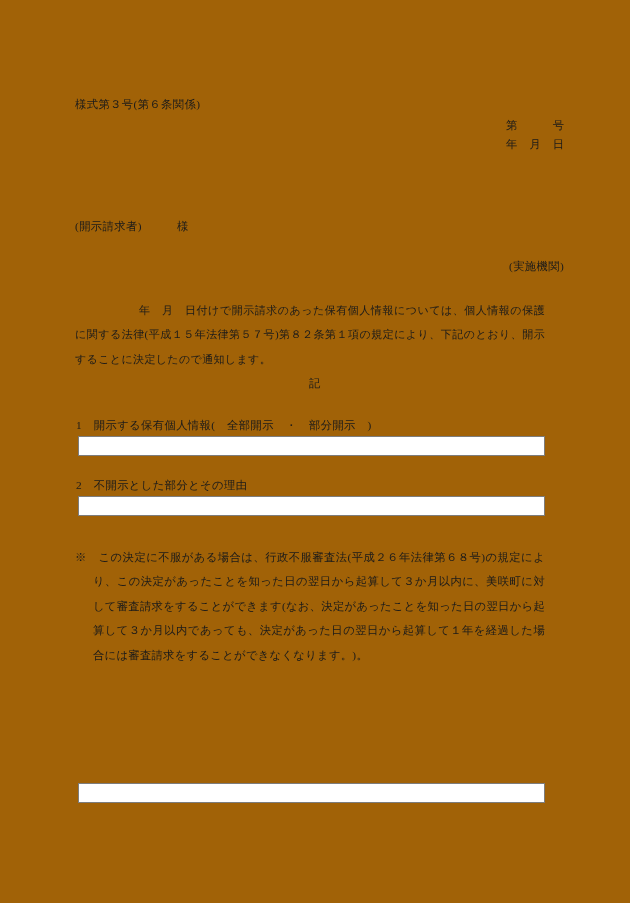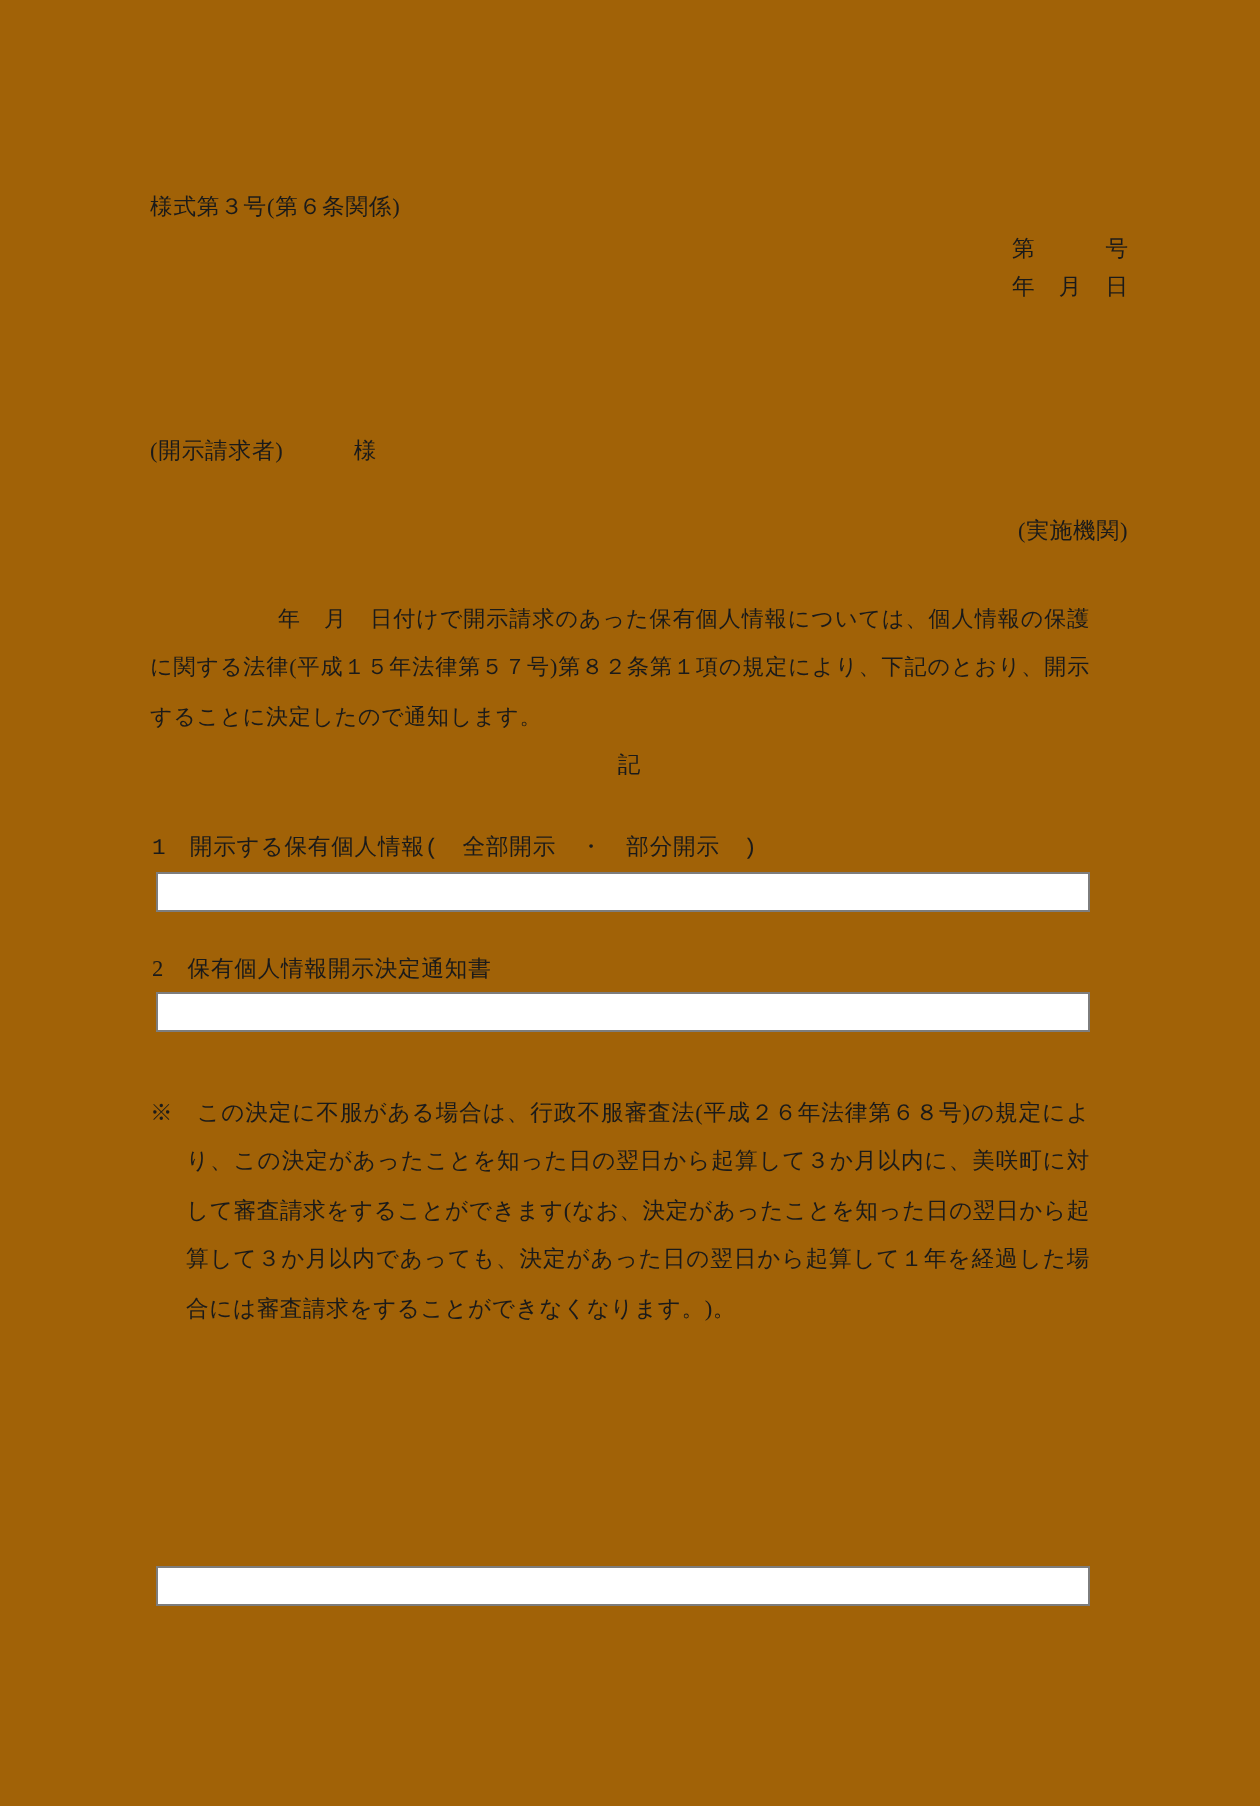--- a/index.html
+++ b/index.html
@@ -49,21 +49,21 @@
 
   
   .sec-head {
     position: absolute;
     left: 76px;
     font-size: 11.3px;
     line-height: 17.5px;
     white-space: pre;
     letter-spacing: 0.4px;
   }
-  .sec1-head { top: 417px; font-family: Liberation Mono, monospace; }
+  .sec1-head { top: 417px; }
   .sec2-head { top: 477px; }
   .sec3-head { top: 764px; }
 
   
   .fill-box {
     position: absolute;
     left: 78px;
     width: 467px;
     height: 20px;
     border: 1px solid #7d7d7d;
@@ -114,21 +114,21 @@
 
   <div class="ln agency">(実施機関)</div>
 
   <div class="body-para">年　月　日付けで開示請求のあった保有個人情報については、個人情報の保護に関する法律(平成１５年法律第５７号)第８２条第１項の規定により、下記のとおり、開示することに決定したので通知します。</div>
 
   <div class="ln ki">記</div>
 
   <div class="sec-head sec1-head"><span>1</span>　<span>開示する保有個人情報(　全部開示　・　部分開示　)</span></div>
   <div class="fill-box box1"></div>
 
-  <div class="sec-head sec2-head"><span>2</span>　<span>保有個人情報開示決定通知書</span></div>
+  <div class="sec-head sec2-head"><span>2</span>　<span>不開示とした部分とその理由</span></div>
   <div class="fill-box box2"></div>
 
   <div class="note">
     <p class="note-p note-p-1">※　この決定に不服がある場合は、行政不服審査法(平成２６年法律第６８号)の規定により、この決定があったことを知った日の翌日から起算して３か月以内に、美咲町に対して審査請求をすることができます(なお、決定があったことを知った日の翌日から起算して３か月以内であっても、決定があった日の翌日から起算して１年を経過した場合には審査請求をすることができなくなります。)。</p>
   </div>
 
   <div class="fill-box box3"></div>
 
 </div>
 

